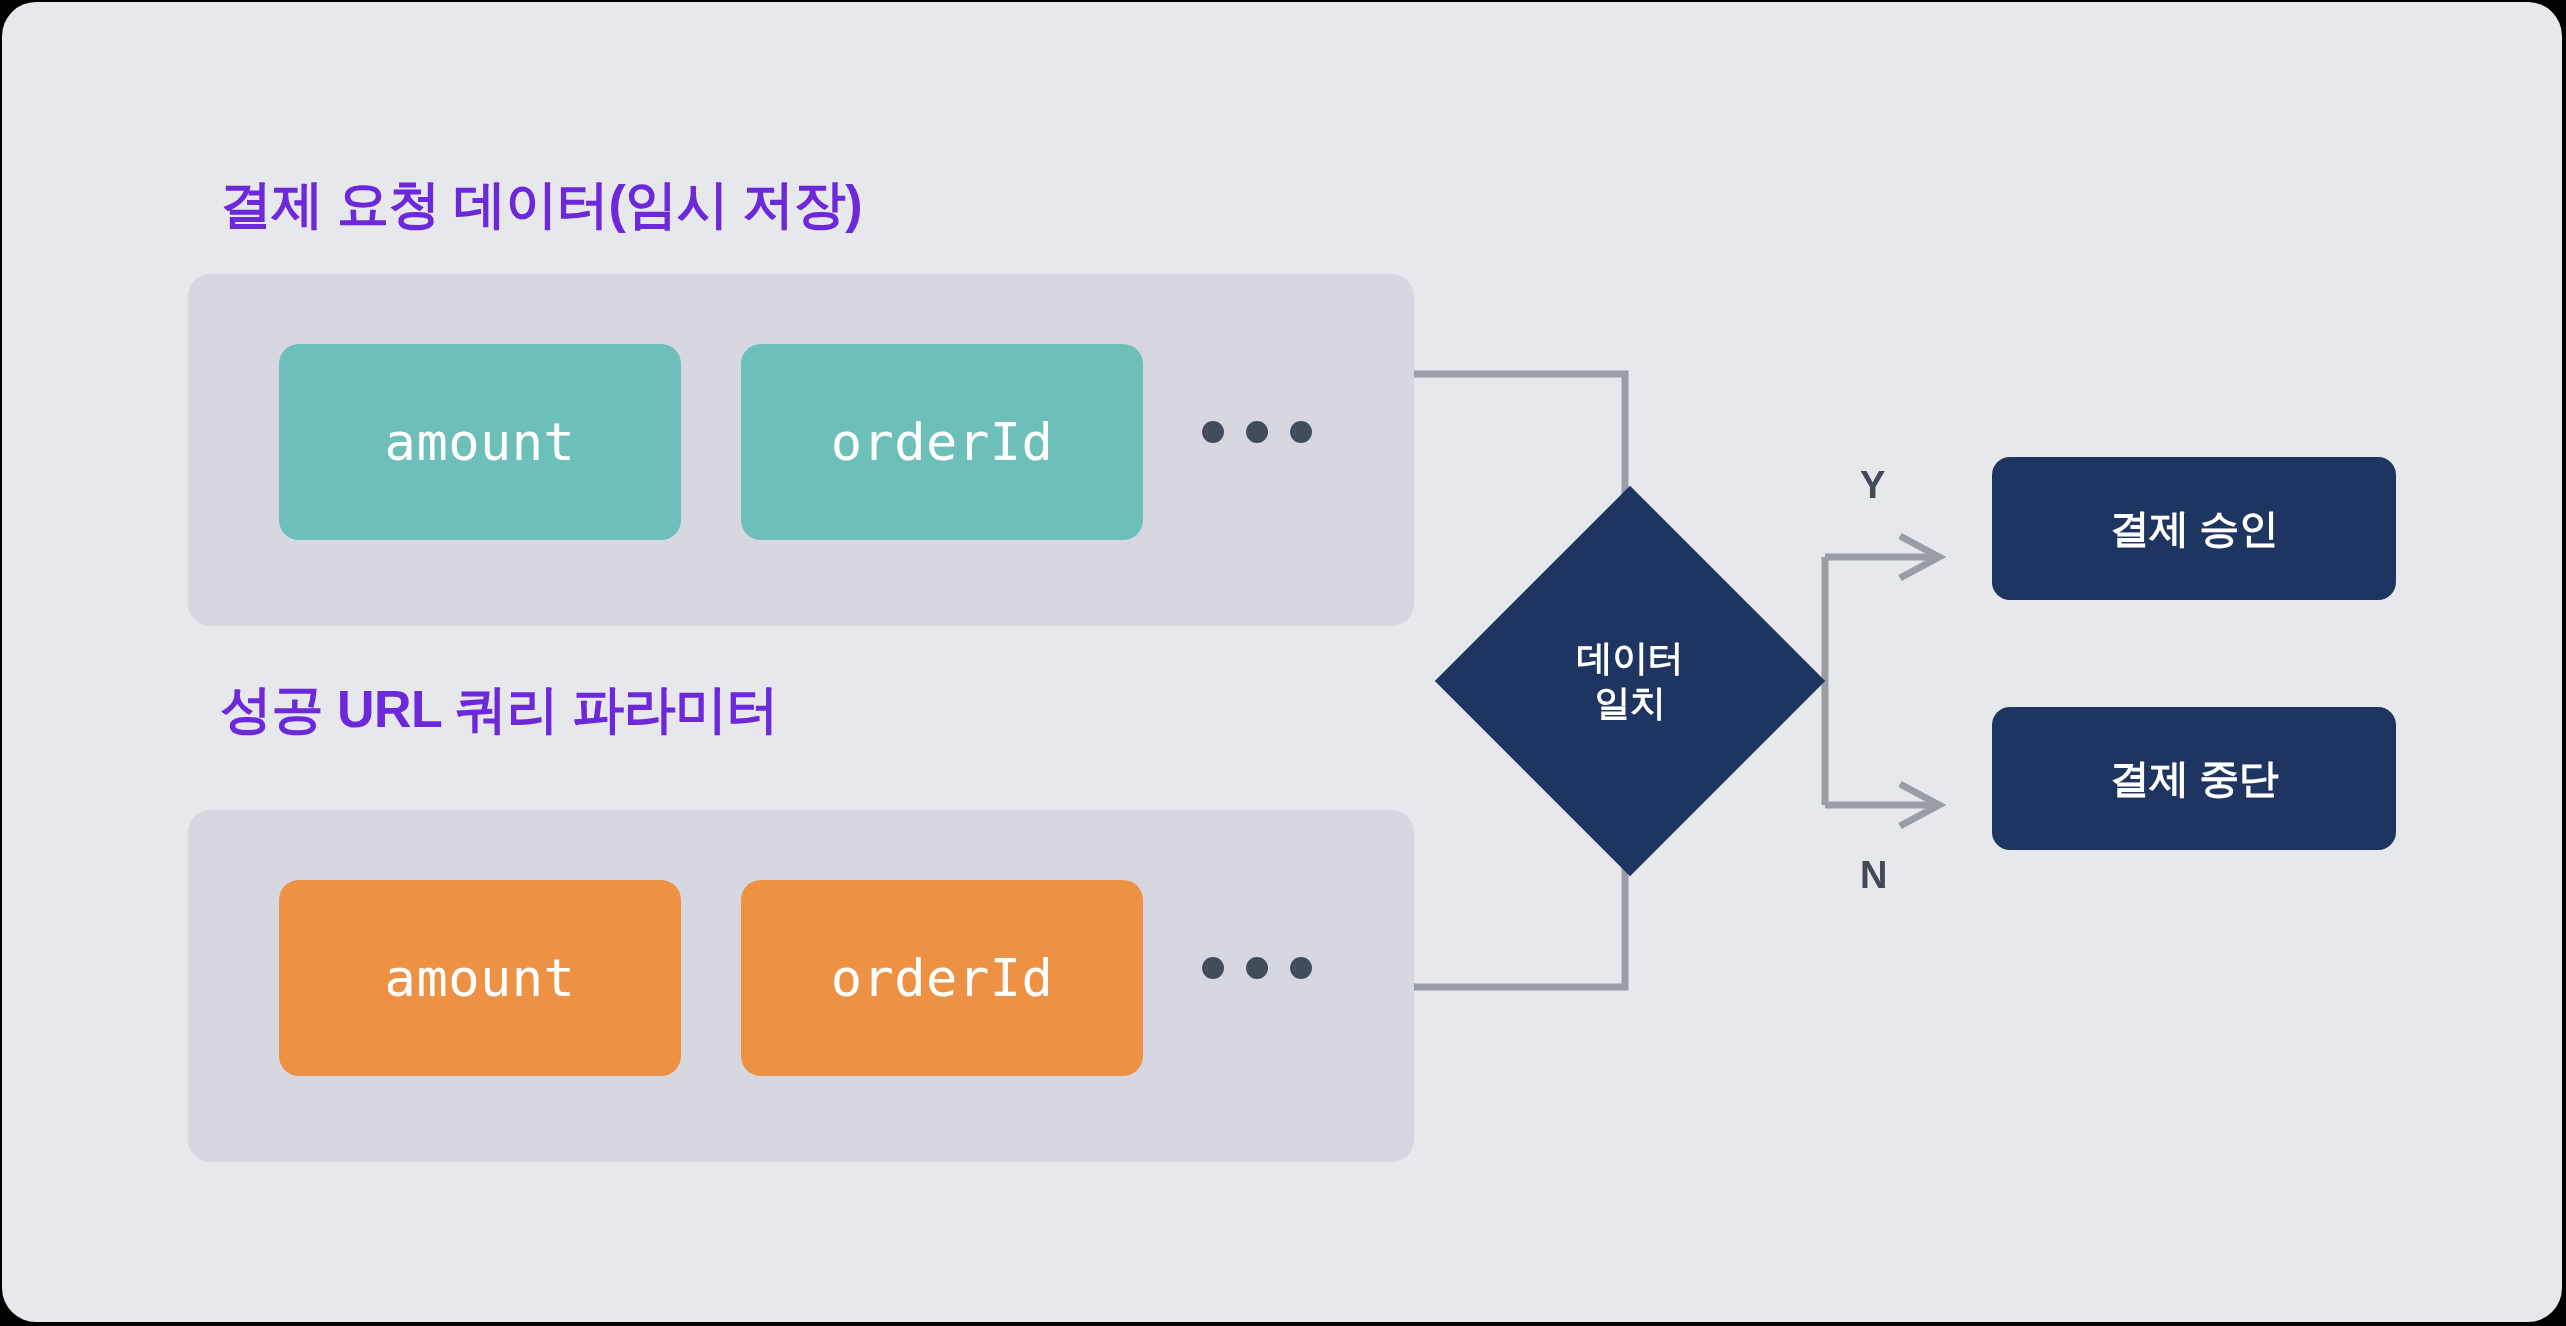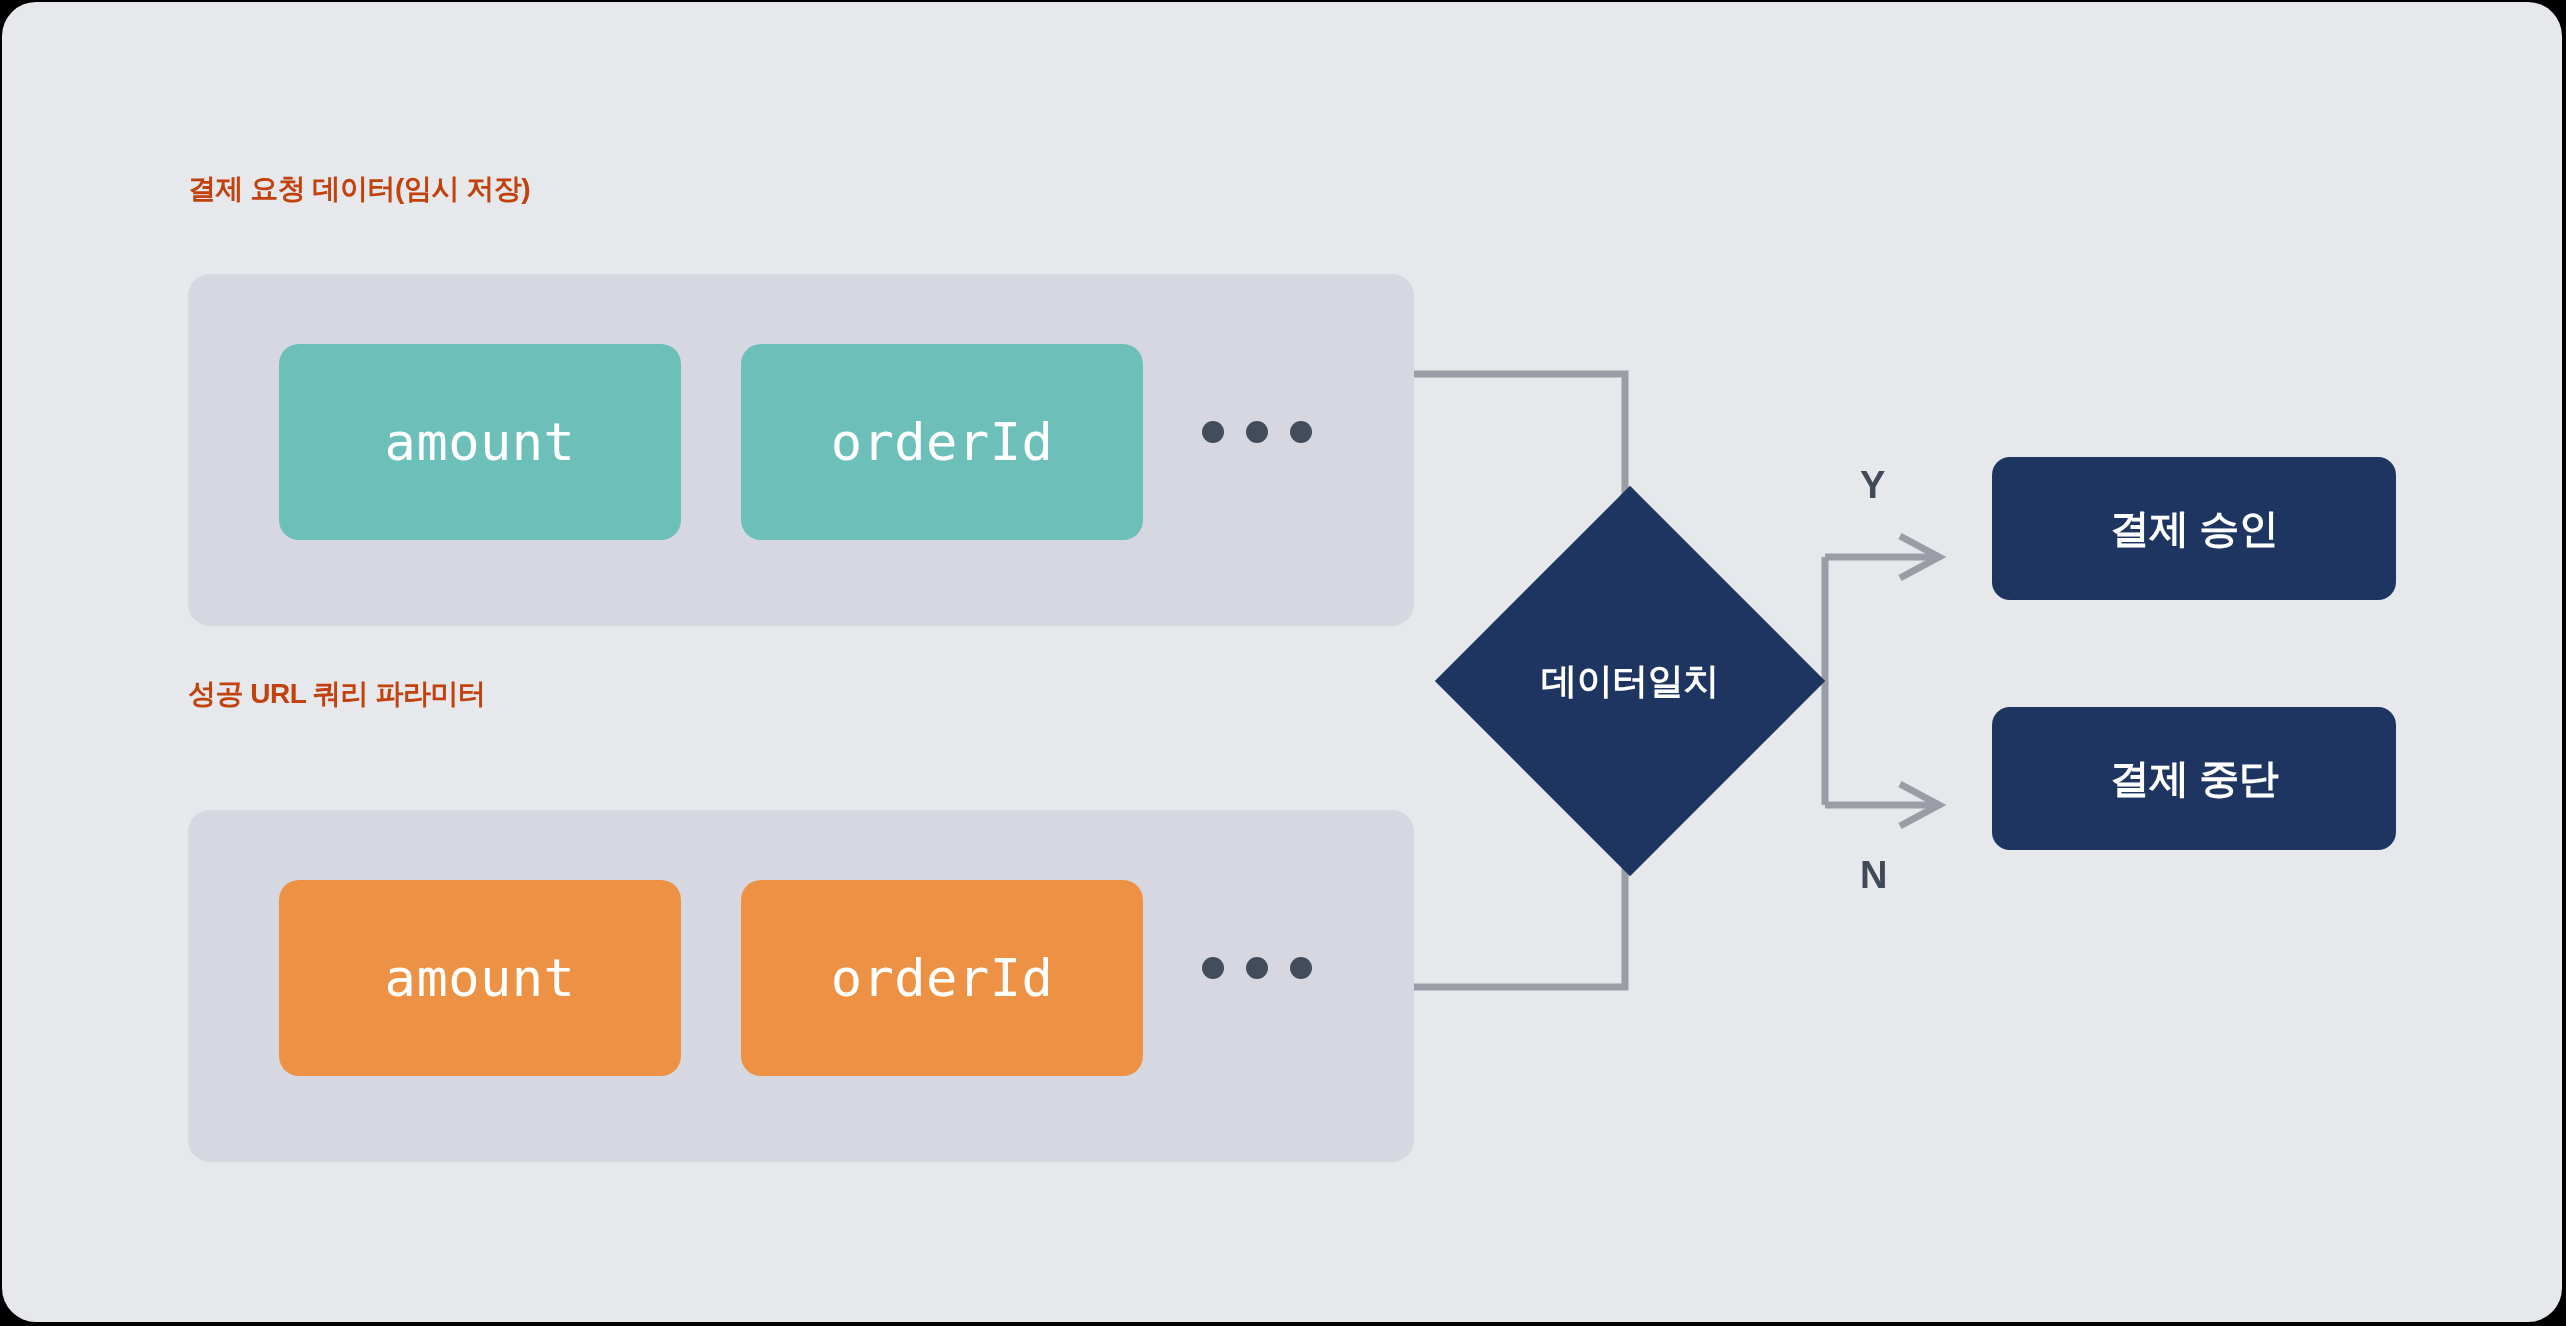--- a/index.html
+++ b/index.html
@@ -29,25 +29,26 @@
     top: 2px;
     width: 2560px;
     height: 1320px;
     background: #e6e8ec;
     border-radius: 34px;
   }
 
   
   .section-title {
     position: absolute;
-    font-size: 28px;
-    font-weight: bold;
-    color: #c2410c;
+    font-size: 52px;
+    font-weight: bold;
+    color: #6d28d9;
     letter-spacing: -0.5px;
     white-space: nowrap;
+    margin-left: 32px;
   }
   .title-top    { left: 186px; top: 168px; }
   .title-bottom { left: 186px; top: 673px; }
 
   
   .panel {
     position: absolute;
     left: 186px;
     width: 1226px;
     background: #d6d7e0;
@@ -118,21 +119,21 @@
     background: #1d3560;
     transform: rotate(45deg);
   }
   .diamond-label {
     position: absolute;
     left: 0;
     top: 0;
     width: 276px;
     height: 276px;
     display: flex;
-    flex-direction: row;
+    flex-direction: column;
     align-items: center;
     justify-content: center;
     color: #ffffff;
     font-size: 36px;
     font-weight: bold;
     line-height: 1.24;
     letter-spacing: -0.5px;
   }
 
   

